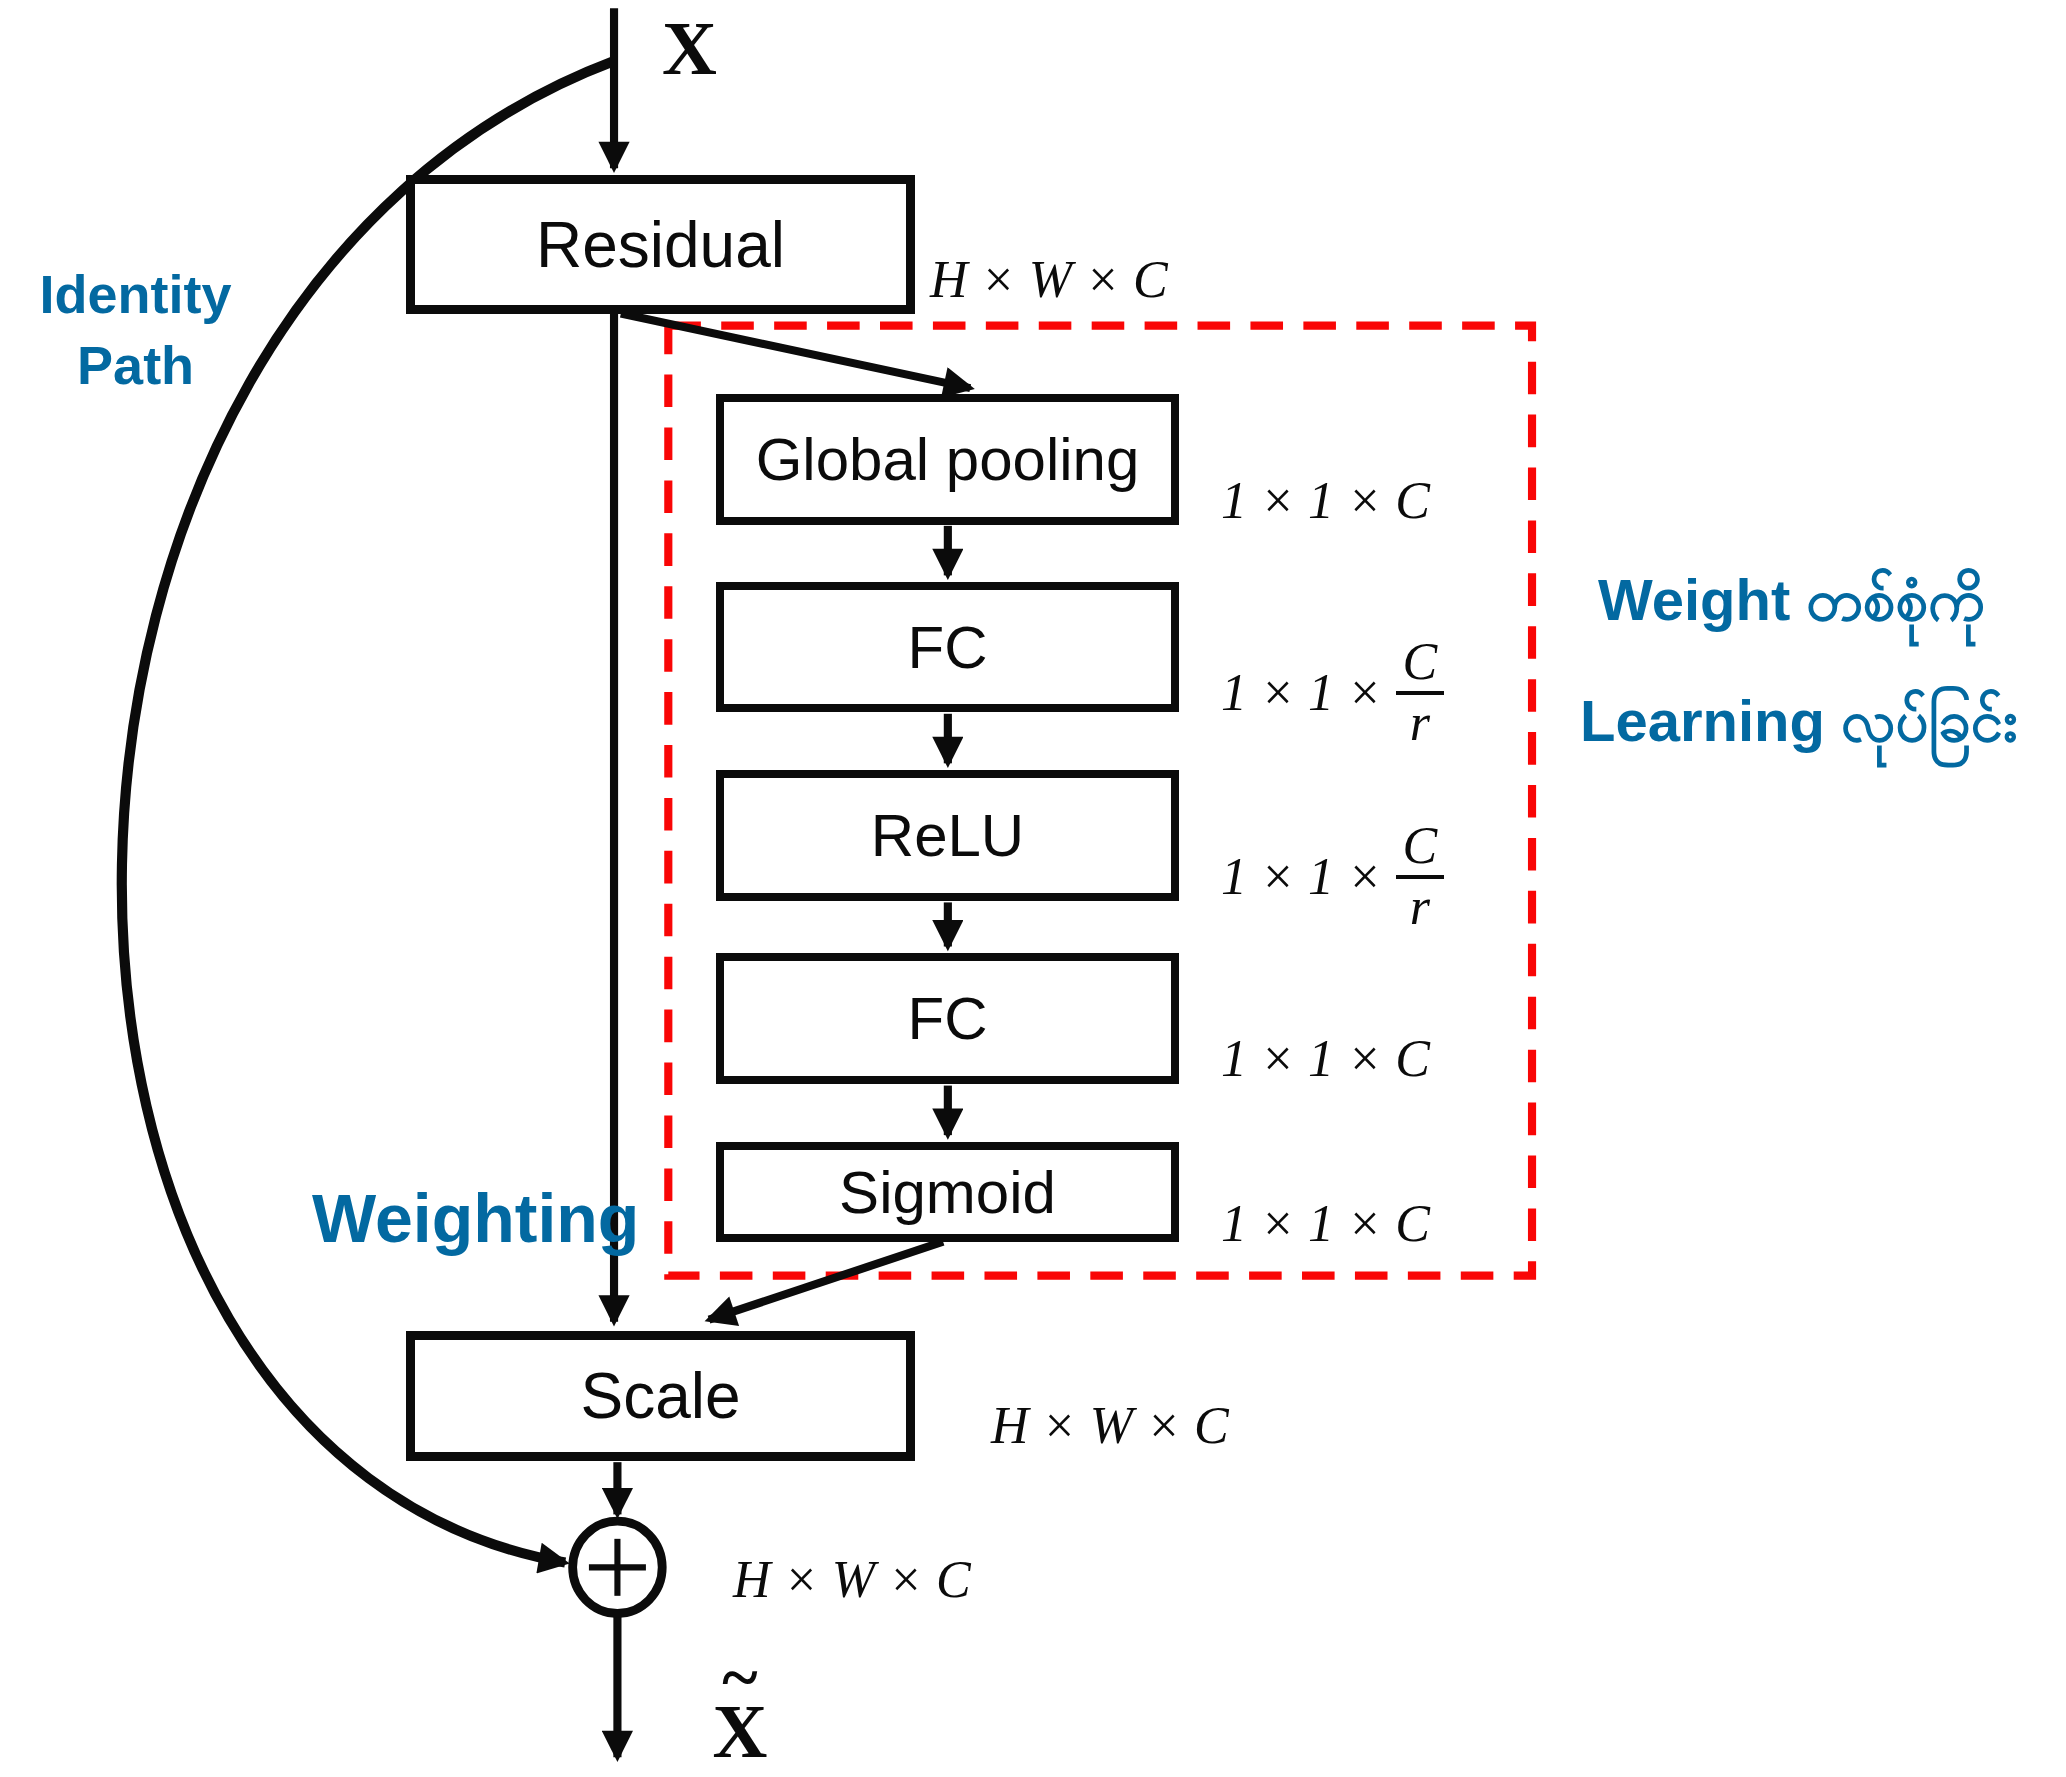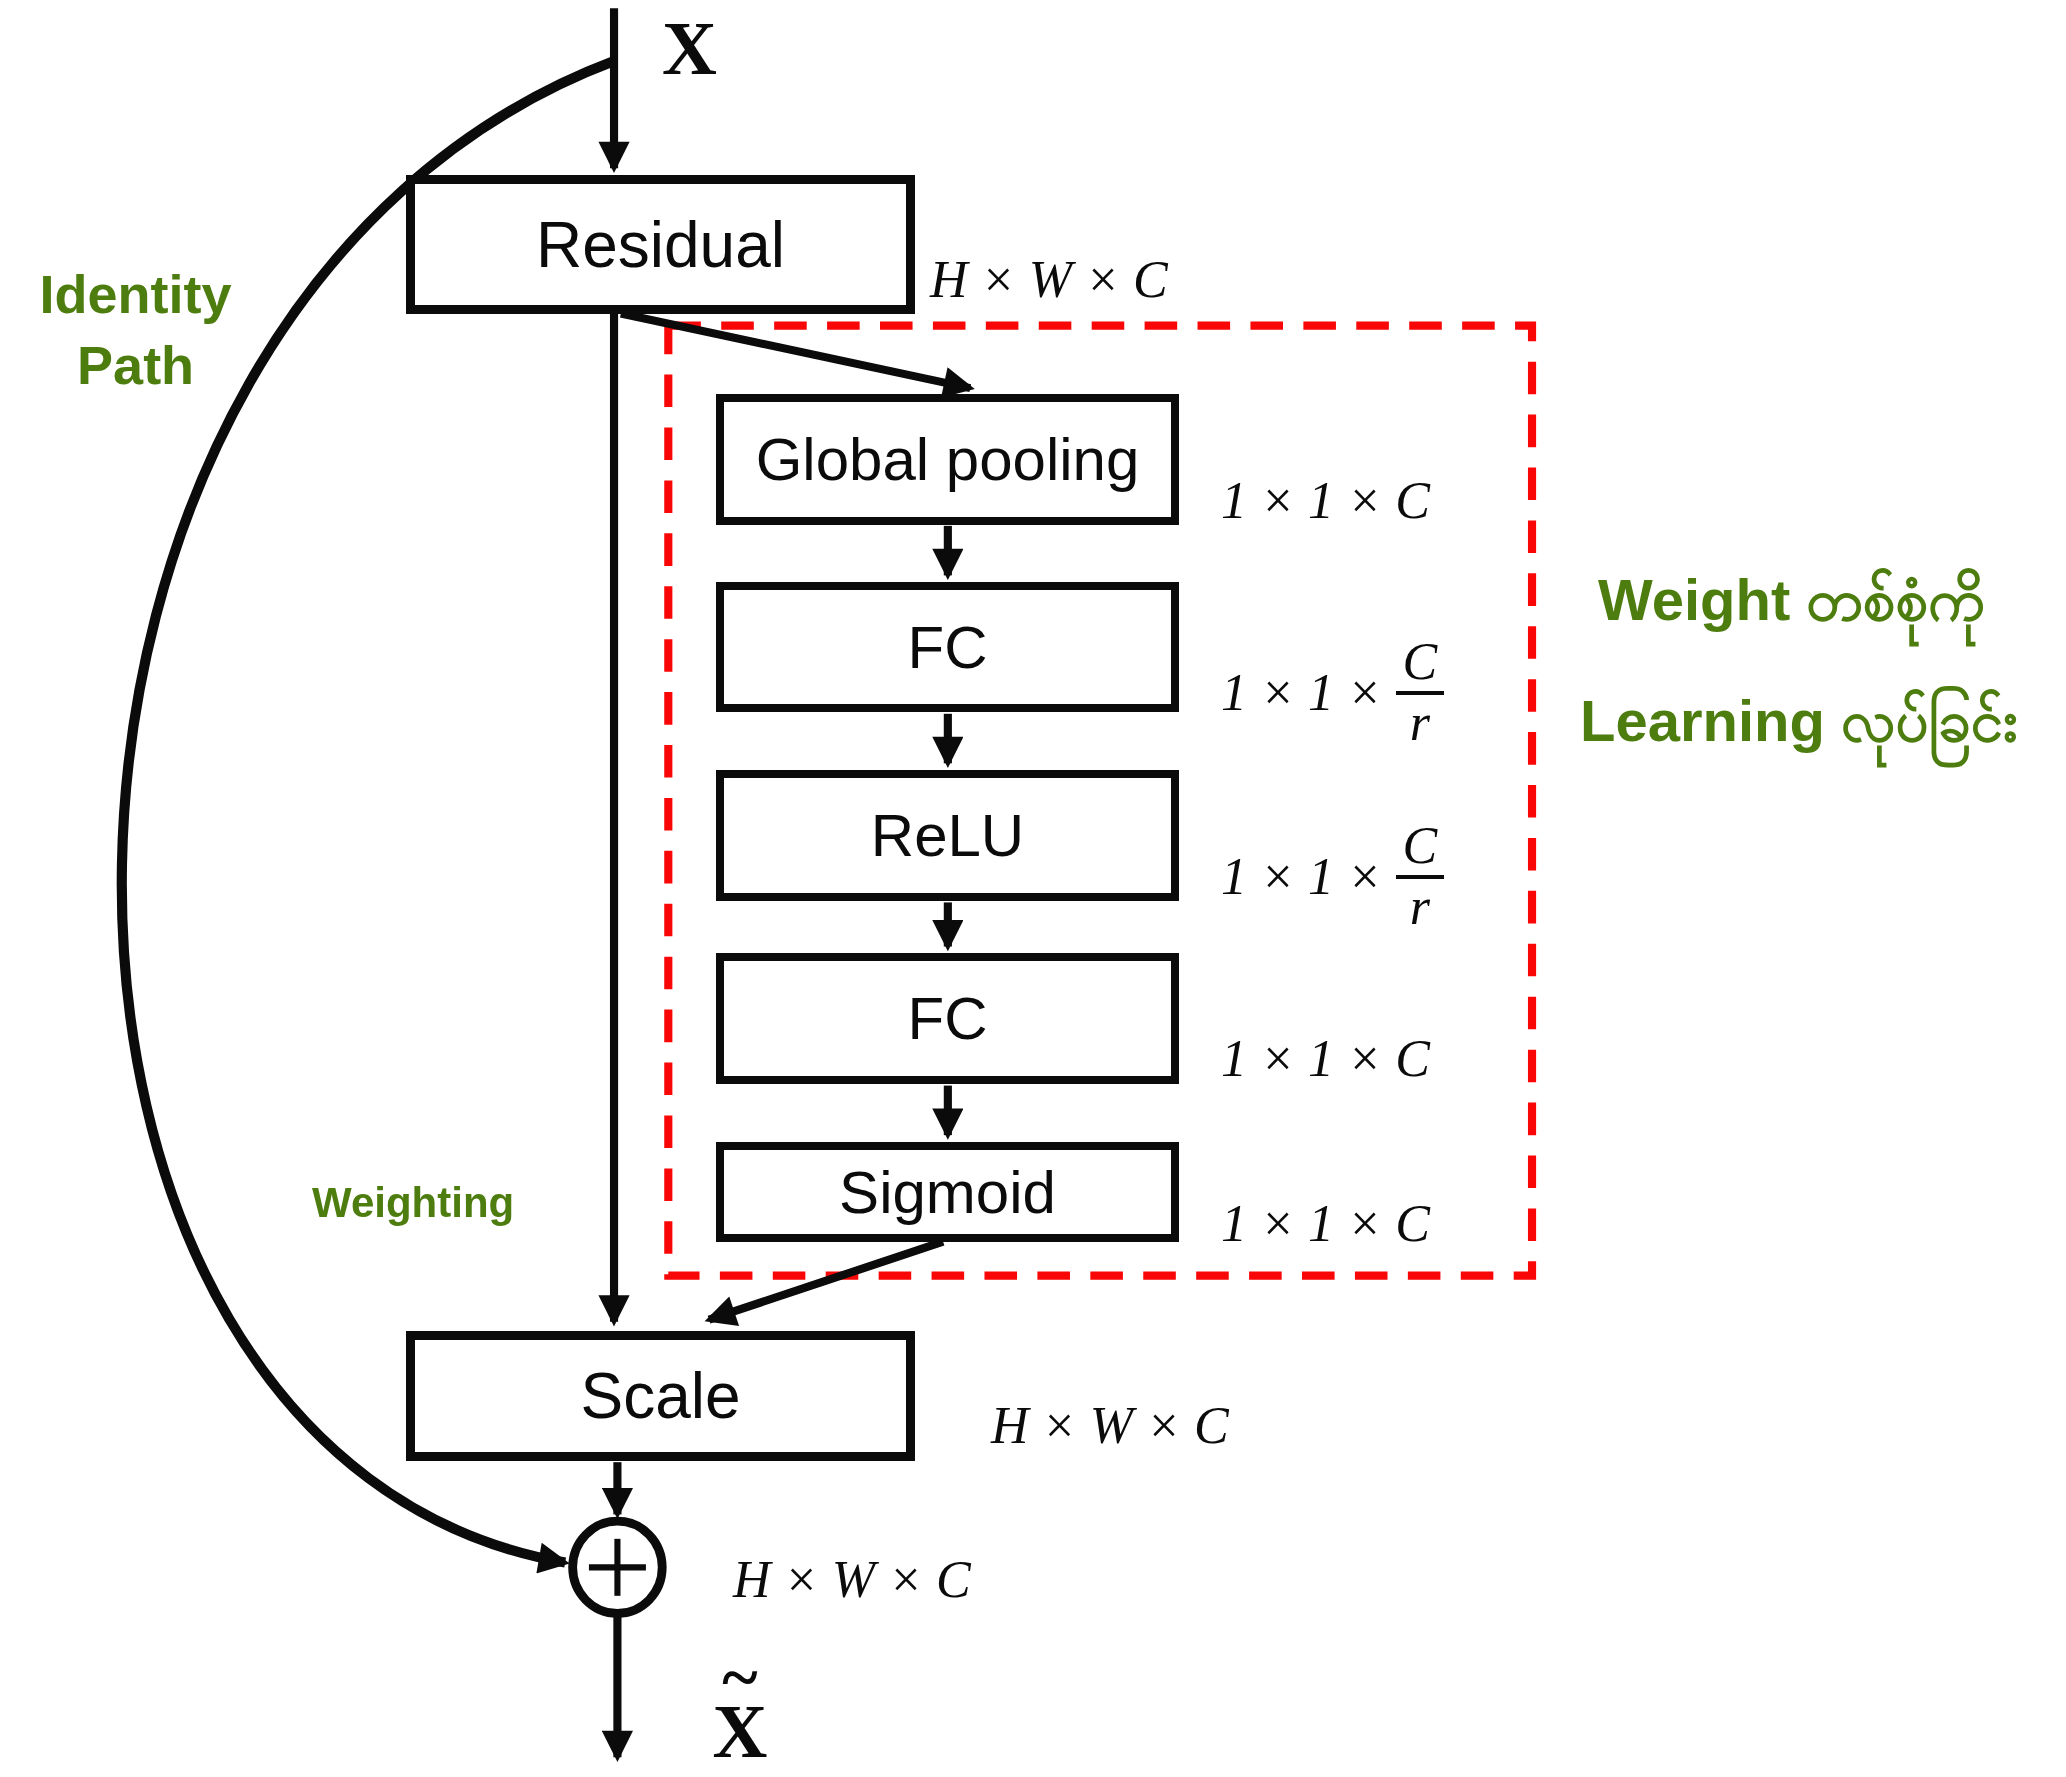--- a/index.html
+++ b/index.html
@@ -10,21 +10,21 @@
   .node{position:absolute;z-index:2;background:#ffffff;border:9.5px solid #0b0b0b;
         display:flex;align-items:center;justify-content:center;
         font-family:Liberation Sans, sans-serif;color:#0b0b0b;}
   .node.inner{border-width:8.8px;}
   .lbl{position:absolute;z-index:3;color:#0b0b0b;white-space:nowrap;}
   .dim{font-style:italic;font-size:52px;font-family:"Liberation Serif", serif;}
   .frac-dim{display:flex;align-items:center;gap:13.6px;}
   .frac{display:inline-flex;flex-direction:column;align-items:center;line-height:1.0;}
   .frac .num{border-bottom:4.1px solid #0b0b0b;padding:0 6.8px 2.7px 6.8px;}
   .frac .den{padding-top:2.7px;}
-  .red{color:#4d7c0f;font-family:"Liberation Sans", sans-serif;font-weight:bold;}
+  .red{color:#0369a1;font-family:"Liberation Sans", sans-serif;font-weight:bold;}
   .io{font-weight:bold;font-size:76px;font-family:"Liberation Serif", serif;}
   .xout{position:absolute;z-index:3;width:102px;text-align:center;color:#0b0b0b;}
   .xout .accent{display:block;font-weight:bold;font-size:68px;line-height:33px;
                 font-family:"Liberation Serif", serif;}
   .xout .base{display:block;font-weight:bold;font-size:76px;line-height:75px;
               font-family:"Liberation Serif", serif;}
   .idpath{line-height:71px;font-size:54px;text-align:center;}
   .idpath span{display:block;}
   .burm{font-size:58px;}
 </style>
@@ -129,20 +129,20 @@
 
   <div class="lbl dim" style="left:991px;top:1396px;">H × W × C</div>
 
   <div class="lbl dim" style="left:733px;top:1550px;">H × W × C</div>
 
   <div class="lbl red idpath" style="left:13.6px;top:259px;width:244px;">
     <span>Identity</span>
     <span>Path</span>
   </div>
 
-  <div class="lbl red" style="left:312px;top:1179px;font-size:42px;">Weighting</div>
+  <div class="lbl red" style="left:312px;top:1179px;font-size:68px;">Weighting</div>
 
   <div class="lbl red burm" style="left:1580px;top:563px;margin-left:18px;">Weight တစ်စုံကို</div>
 
   <div class="lbl red burm" style="left:1580px;top:684px;">Learning လုပ်ခြင်း</div>
 
 </div>
 
 
 </body></html>

